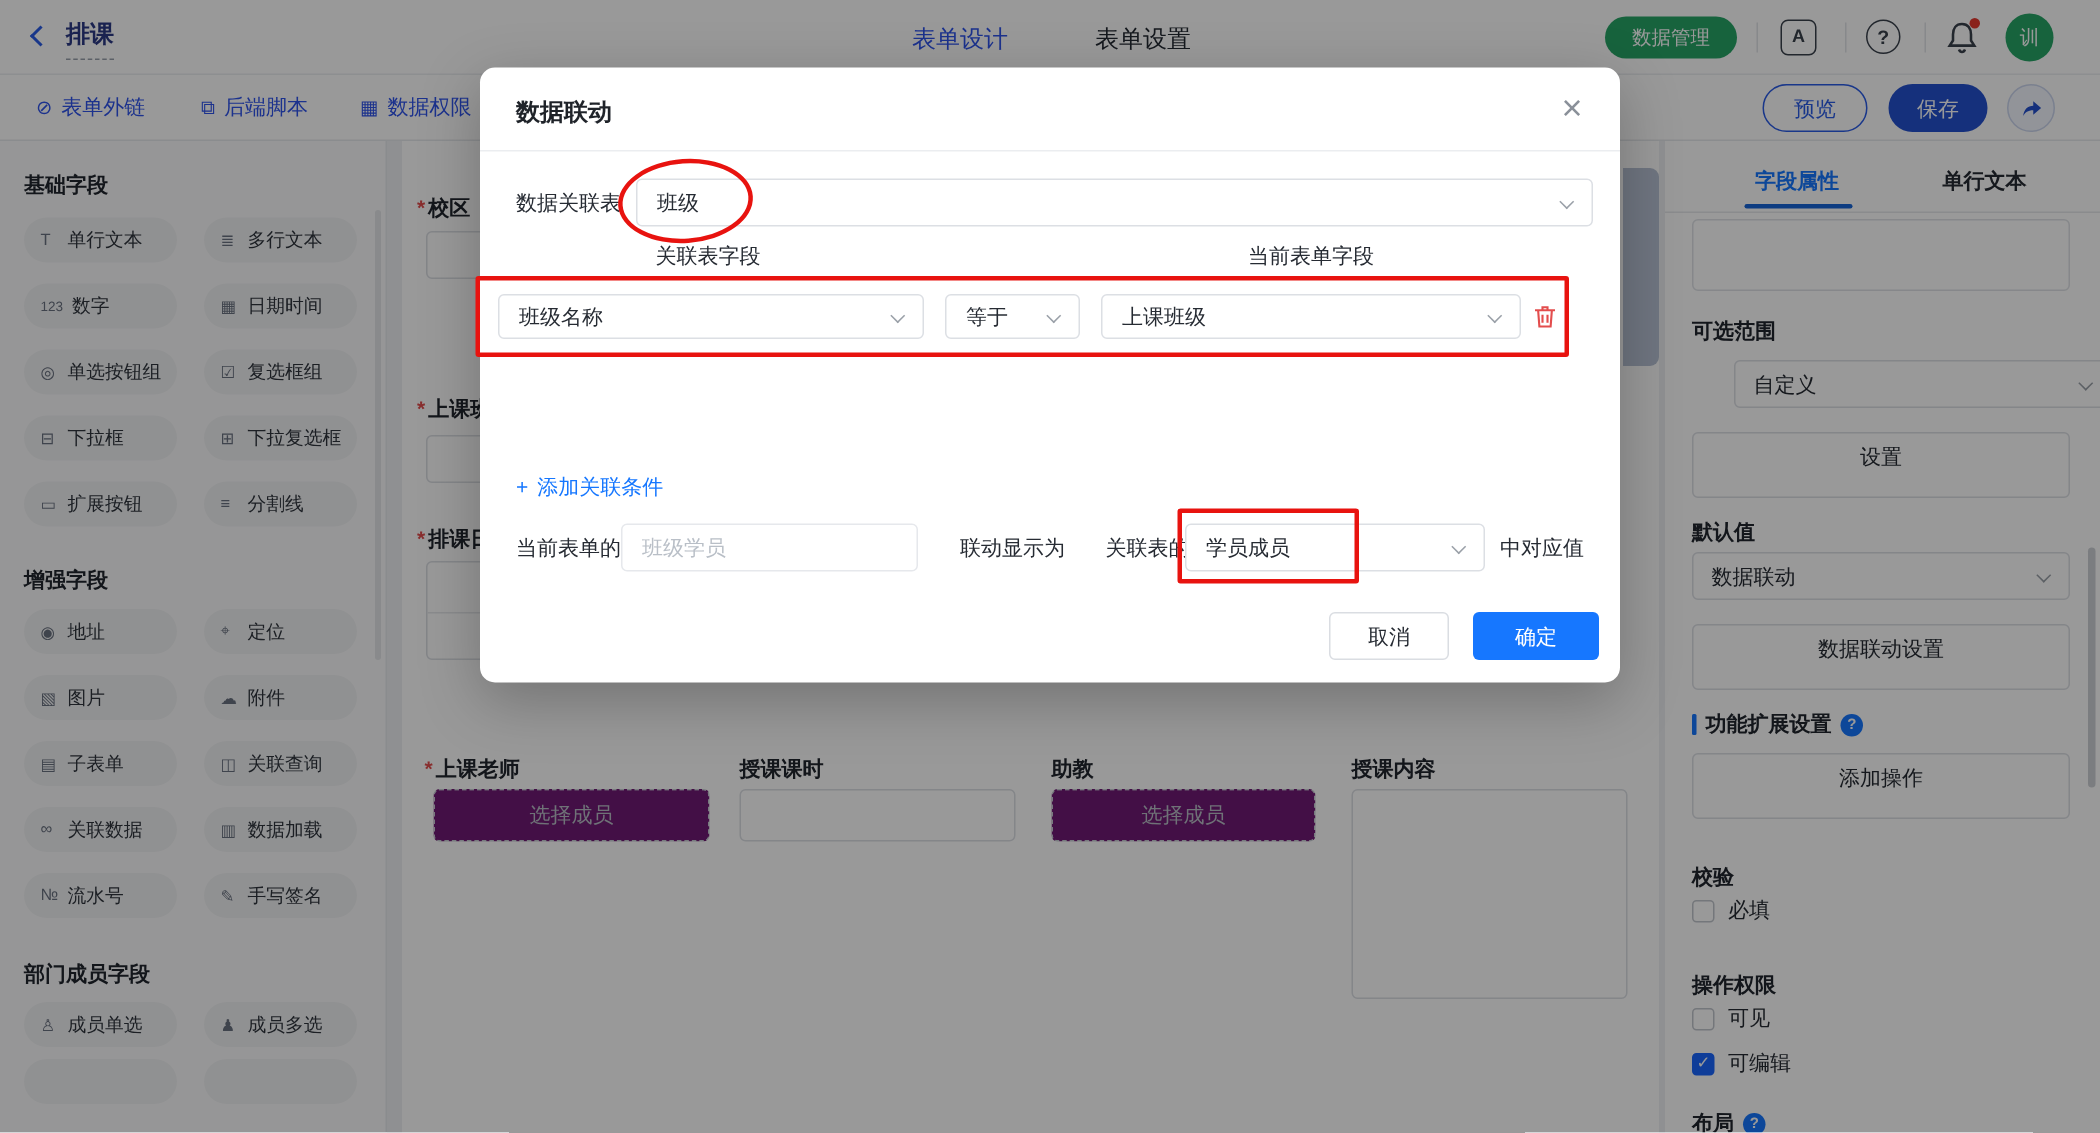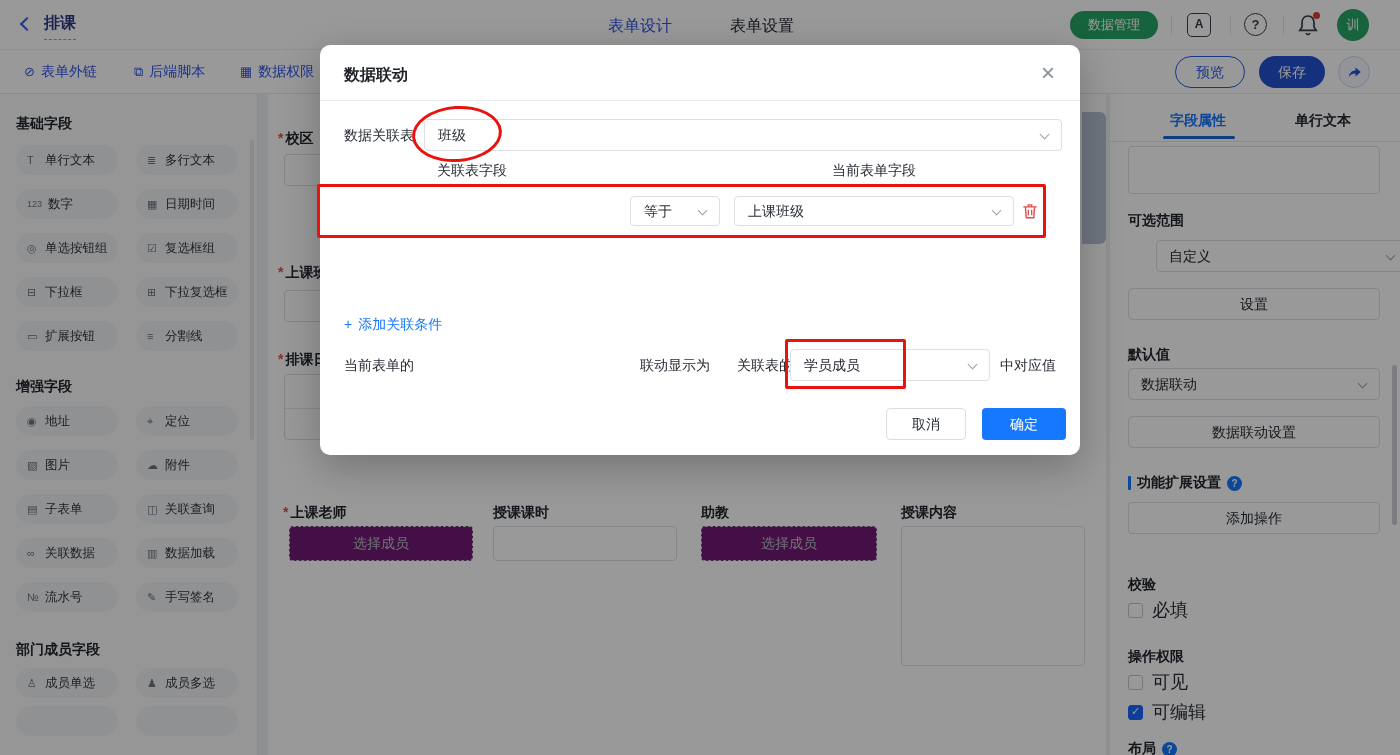--- a/index.html
+++ b/index.html
@@ -55,25 +55,25 @@
   
   .panel{position:absolute;left:1110px;top:94px;width:290px;height:661px;background:#fff;}
   .p-tab{position:absolute;top:18px;font-size:14px;font-weight:600;white-space:nowrap;}
   .p-tab.a{left:60px;color:#1677ff;}
   .p-tab.b{left:185px;color:#262b33;}
   .p-underline{position:absolute;left:53px;top:42px;width:72px;height:3px;background:#1765d8;border-radius:2px;}
   .p-div{position:absolute;left:0;top:47px;width:290px;height:1px;background:#e6e8ec;}
   .p-box{position:absolute;left:18px;width:252px;border:1px solid #dfe2e7;border-radius:4px;background:#fff;}
   .p-label{position:absolute;left:18px;font-size:14px;font-weight:700;color:#21262e;white-space:nowrap;}
   .p-select{position:absolute;left:18px;width:252px;height:32px;border:1px solid #dcdfe4;border-radius:4px;background:#fff;font-size:14px;color:#262b33;line-height:30px;padding-left:12px;white-space:nowrap;}
-  .p-btn{position:absolute;left:18px;width:252px;height:32px;border:1px solid #dcdfe4;border-radius:4px;background:#fff;font-size:14px;color:#262b33;line-height:30px;text-align:center;}
+  .p-btn{position:absolute;left:18px;width:252px;height:44px;border:1px solid #dcdfe4;border-radius:4px;background:#fff;font-size:14px;color:#262b33;line-height:30px;text-align:center;}
   .p-sec{position:absolute;left:18px;font-size:14px;font-weight:700;color:#21262e;white-space:nowrap;display:flex;align-items:center;}
   .p-sec .bar{display:inline-block;width:3px;height:14px;background:#1677ff;margin-right:6px;border-radius:1px;}
   .qmark{display:inline-block;width:15px;height:15px;border-radius:50%;background:#1677ff;color:#fff;font-size:10px;font-weight:700;text-align:center;line-height:15px;margin-left:6px;}
-  .cb-row{position:absolute;left:18px;display:flex;align-items:center;font-size:18px;color:#262b33;white-space:nowrap;}
+  .cb-row{position:absolute;left:18px;display:flex;align-items:center;font-size:14px;color:#262b33;white-space:nowrap;}
   .cb{width:15px;height:15px;border:1.5px solid #c2c6cd;border-radius:3px;background:#fff;margin-right:9px;}
   .cb.checked{background:#1a66ff;border-color:#1a66ff;position:relative;}
   .cb.checked::after{content:"✓";position:absolute;left:2px;top:-1px;color:#fff;font-size:11px;font-weight:700;}
   .p-scroll{position:absolute;left:282px;top:271px;width:5px;height:160px;border-radius:3px;background:#cdd0d5;}
 
   
   .mask{position:absolute;left:0;top:0;width:1400px;height:755px;background:rgba(0,0,0,0.40);z-index:50;}
   .modal{position:absolute;left:320px;top:45px;width:760px;height:410px;background:#fff;border-radius:10px;z-index:100;box-shadow:0 12px 40px rgba(0,0,0,0.25);}
   .m-title{position:absolute;left:24px;top:20px;font-size:16px;font-weight:700;color:#1f2329;}
   .m-close{position:absolute;left:714px;top:14px;font-size:24px;color:#8a9099;width:28px;text-align:center;cursor:default;}
@@ -329,31 +329,33 @@
     <div class="m-title">数据联动</div>
     <div class="m-close">×</div>
     <div class="m-div"></div>
 
     <div class="m-label" style="left:24px;top:82px;">数据关联表</div>
     <div class="m-select" style="left:104px;top:74px;width:638px;"><span>班级</span><i class="chev"></i></div>
 
     <div class="m-colhead" style="left:117px;">关联表字段</div>
     <div class="m-colhead" style="left:512px;">当前表单字段</div>
 
+    <div class="m-select" style="left:12px;top:151px;width:284px;height:30px;line-height:28px;"><span>班级名称</span><i class="chev" style="top:10px;"></i></div>
     <div class="m-select" style="left:310px;top:151px;width:90px;height:30px;line-height:28px;"><span>等于</span><i class="chev" style="top:10px;"></i></div>
     <div class="m-select" style="left:414px;top:151px;width:280px;height:30px;line-height:28px;"><span>上课班级</span><i class="chev" style="top:10px;"></i></div>
     <span class="trash">
       <svg width="20" height="20" viewBox="0 0 24 24">
           <path d="M4 7h16M10 7V4.6h4V7M6.5 7l1 13h9l1-13M10 10.5v6.5M14 10.5v6.5" fill="none" stroke="#e34d4d" stroke-width="1.7"></path>
         </svg>
     </span>
 
     <div class="m-link"><span class="plus">+</span><span>添加关联条件</span></div>
 
     <div class="m-label" style="left:24px;top:312px;">当前表单的</div>
+    <div class="m-input-dis" style="left:94px;top:304px;width:198px;"><span>班级学员</span></div>
     <div class="m-label" style="left:320px;top:312px;">联动显示为</div>
     <div class="m-label" style="left:417px;top:312px;">关联表的</div>
     <div class="m-select" style="left:470px;top:304px;width:200px;"><span>学员成员</span><i class="chev"></i></div>
     <div class="m-label" style="left:680px;top:312px;">中对应值</div>
 
     <div class="m-cancel">取消</div>
     <div class="m-ok">确定</div>
   </div>
 
   <div class="ann ann-ellipse"></div>

